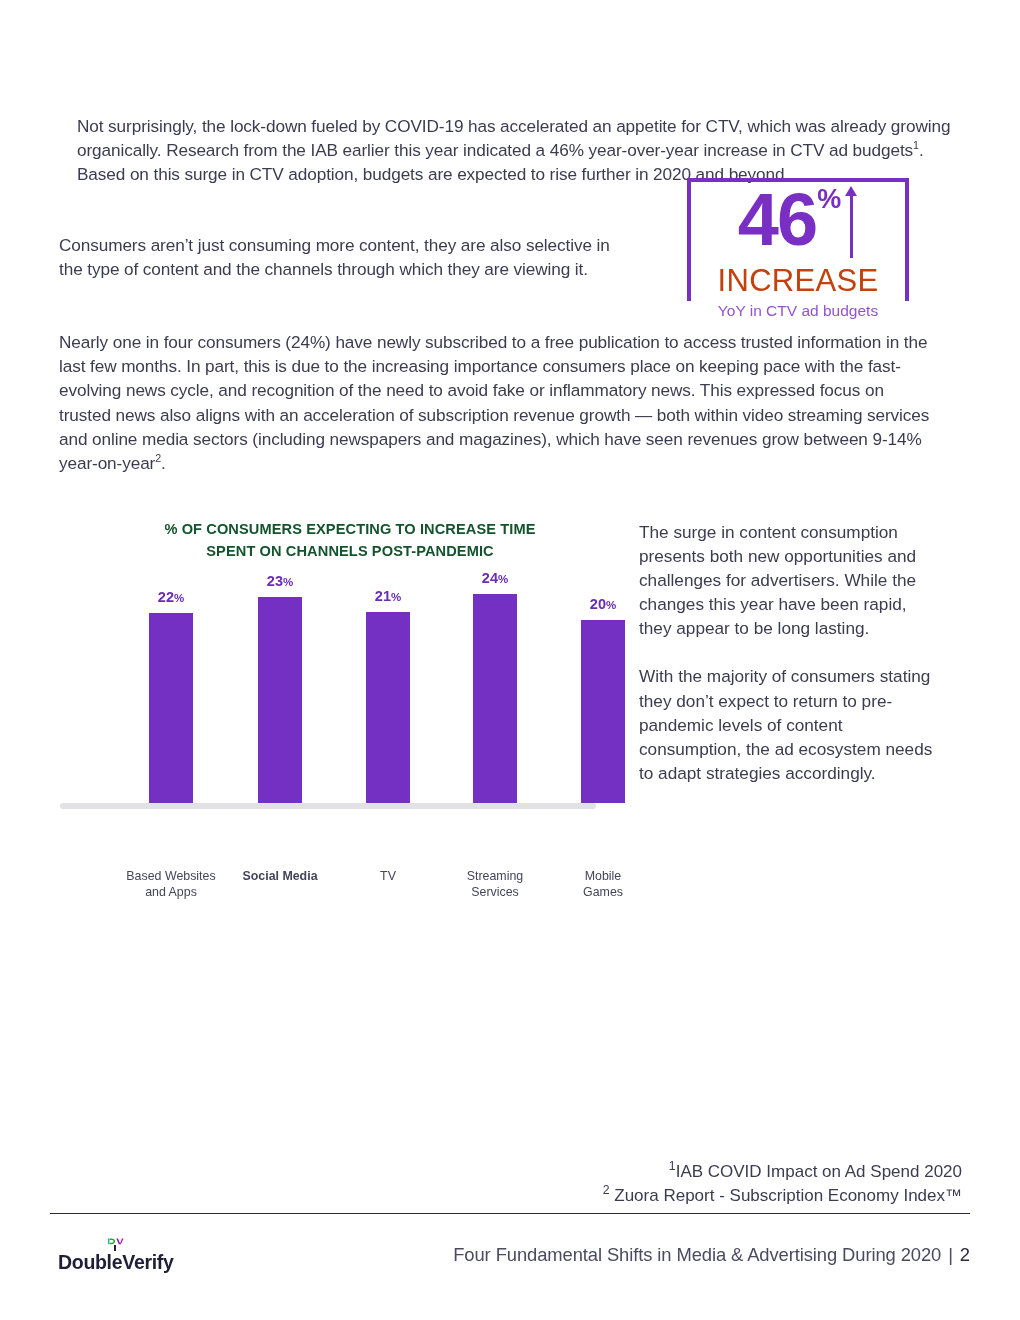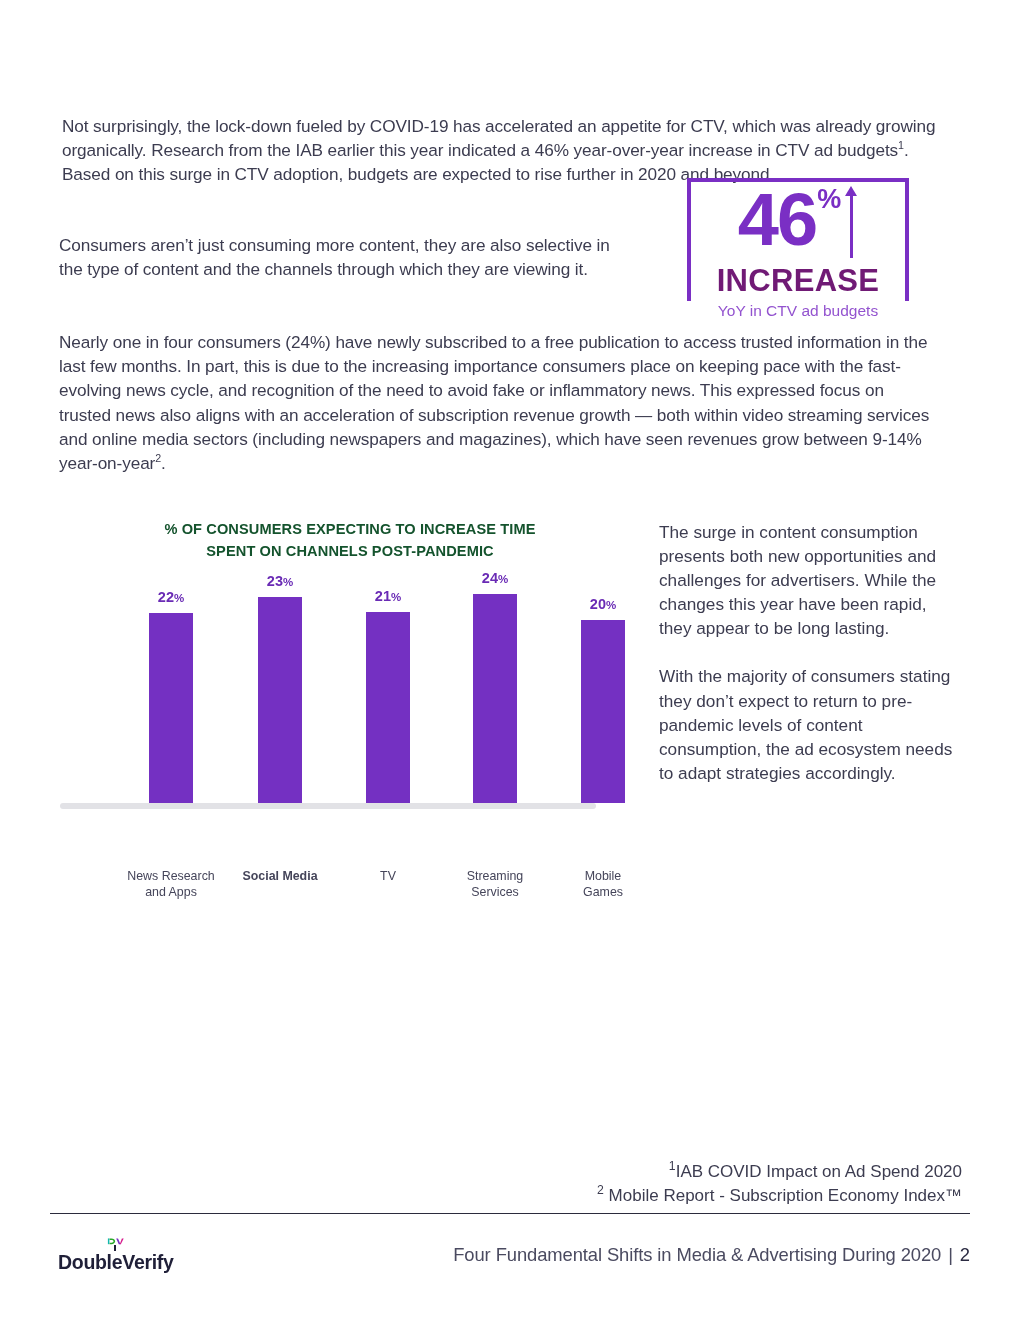--- a/index.html
+++ b/index.html
@@ -27,21 +27,21 @@
     font-size: 17.2px;
     line-height: 24.2px;
     color: #3c3c50;
     letter-spacing: -0.1px;
   }
   .para sup {
     font-size: 0.62em;
     vertical-align: super;
     line-height: 0;
   }
-  #para1 { left: 62px; top: 114px; width: 880px; }
+  #para1 { left: 77px; top: 114px; width: 880px; }
   #para2 { left: 59px; top: 233px; width: 575px; }
   #para3 { left: 59px; top: 330px; width: 876px; }
 
   
   .callout {
     position: absolute;
     left: 687px;
     top: 178px;
     width: 222px;
     height: 134px;
@@ -104,22 +104,22 @@
     border-left: 6.5px solid transparent;
     border-right: 6.5px solid transparent;
     border-bottom: 10px solid #7a2fc4;
   }
   .callout-increase {
     position: absolute;
     left: 0; right: 0;
     top: 86px;
     text-align: center;
     font-size: 31px;
-    font-weight: bold;
-    color: #701a75;
+    font-weight: normal;
+    color: #c2410c;
     letter-spacing: 0.3px;
     line-height: 34px;
   }
   .callout-caption {
     position: absolute;
     left: 0; right: 0;
     bottom: -9px;
     text-align: center;
     font-size: 15.5px;
     color: #9353cf;
@@ -201,21 +201,20 @@
 
   
   .side-col {
     position: absolute;
     left: 639px;
     top: 520px;
     width: 300px;
     font-size: 17.2px;
     line-height: 24.1px;
     color: #3c3c50;
-    margin-left: 20px;
   }
   .side-col p { margin: 0; }
   .side-col p + p { margin-top: 24px; }
 
   
   .footnotes {
     position: absolute;
     right: 58px;
     top: 1160px;
     width: 520px;
@@ -336,39 +335,39 @@
       <div class="bar-group" style="left:413px;">
         <div class="bar-value" style="bottom:215px;"><span>24</span><span class="pct">%</span></div>
         <div class="bar" style="height:209px;"></div>
       </div>
 
       <div class="bar-group" style="left:521px;">
         <div class="bar-value" style="bottom:189px;"><span>20</span><span class="pct">%</span></div>
         <div class="bar" style="height:183px;"></div>
       </div>
 
-      <div class="cat-label" style="left:53px;">News Research
+      <div class="cat-label" style="left:53px;">Based Websites
 and Apps</div>
       <div class="cat-label" style="left:162px;font-weight:bold;">Social Media</div>
       <div class="cat-label" style="left:270px;">TV</div>
       <div class="cat-label" style="left:377px;">Streaming
 Services</div>
       <div class="cat-label" style="left:485px;">Mobile
 Games</div>
     </div>
   </div>
 
   <div class="side-col">
     <p>The surge in content consumption presents both new opportunities and challenges for advertisers. While the changes this year have been rapid, they appear to be long lasting.</p>
     <p>With the majority of consumers stating they don’t expect to return to pre-pandemic levels of content consumption, the ad ecosystem needs to adapt strategies accordingly.</p>
   </div>
 
   <div class="footnotes">
     <div><sup>1</sup><span>IAB COVID Impact on Ad Spend 2020</span></div>
-    <div><sup>2</sup><span> Mobile Report - Subscription Economy Index™</span></div>
+    <div><sup>2</sup><span> Zuora Report - Subscription Economy Index™</span></div>
   </div>
 
   <div class="rule"></div>
 
   <div class="footer">
     <div class="logo">
       <svg class="logo-mark" width="78" height="31" viewBox="0 0 78 31">
 
         <rect x="1" y="2" width="7" height="27" fill="#12b8b0"></rect>
 

